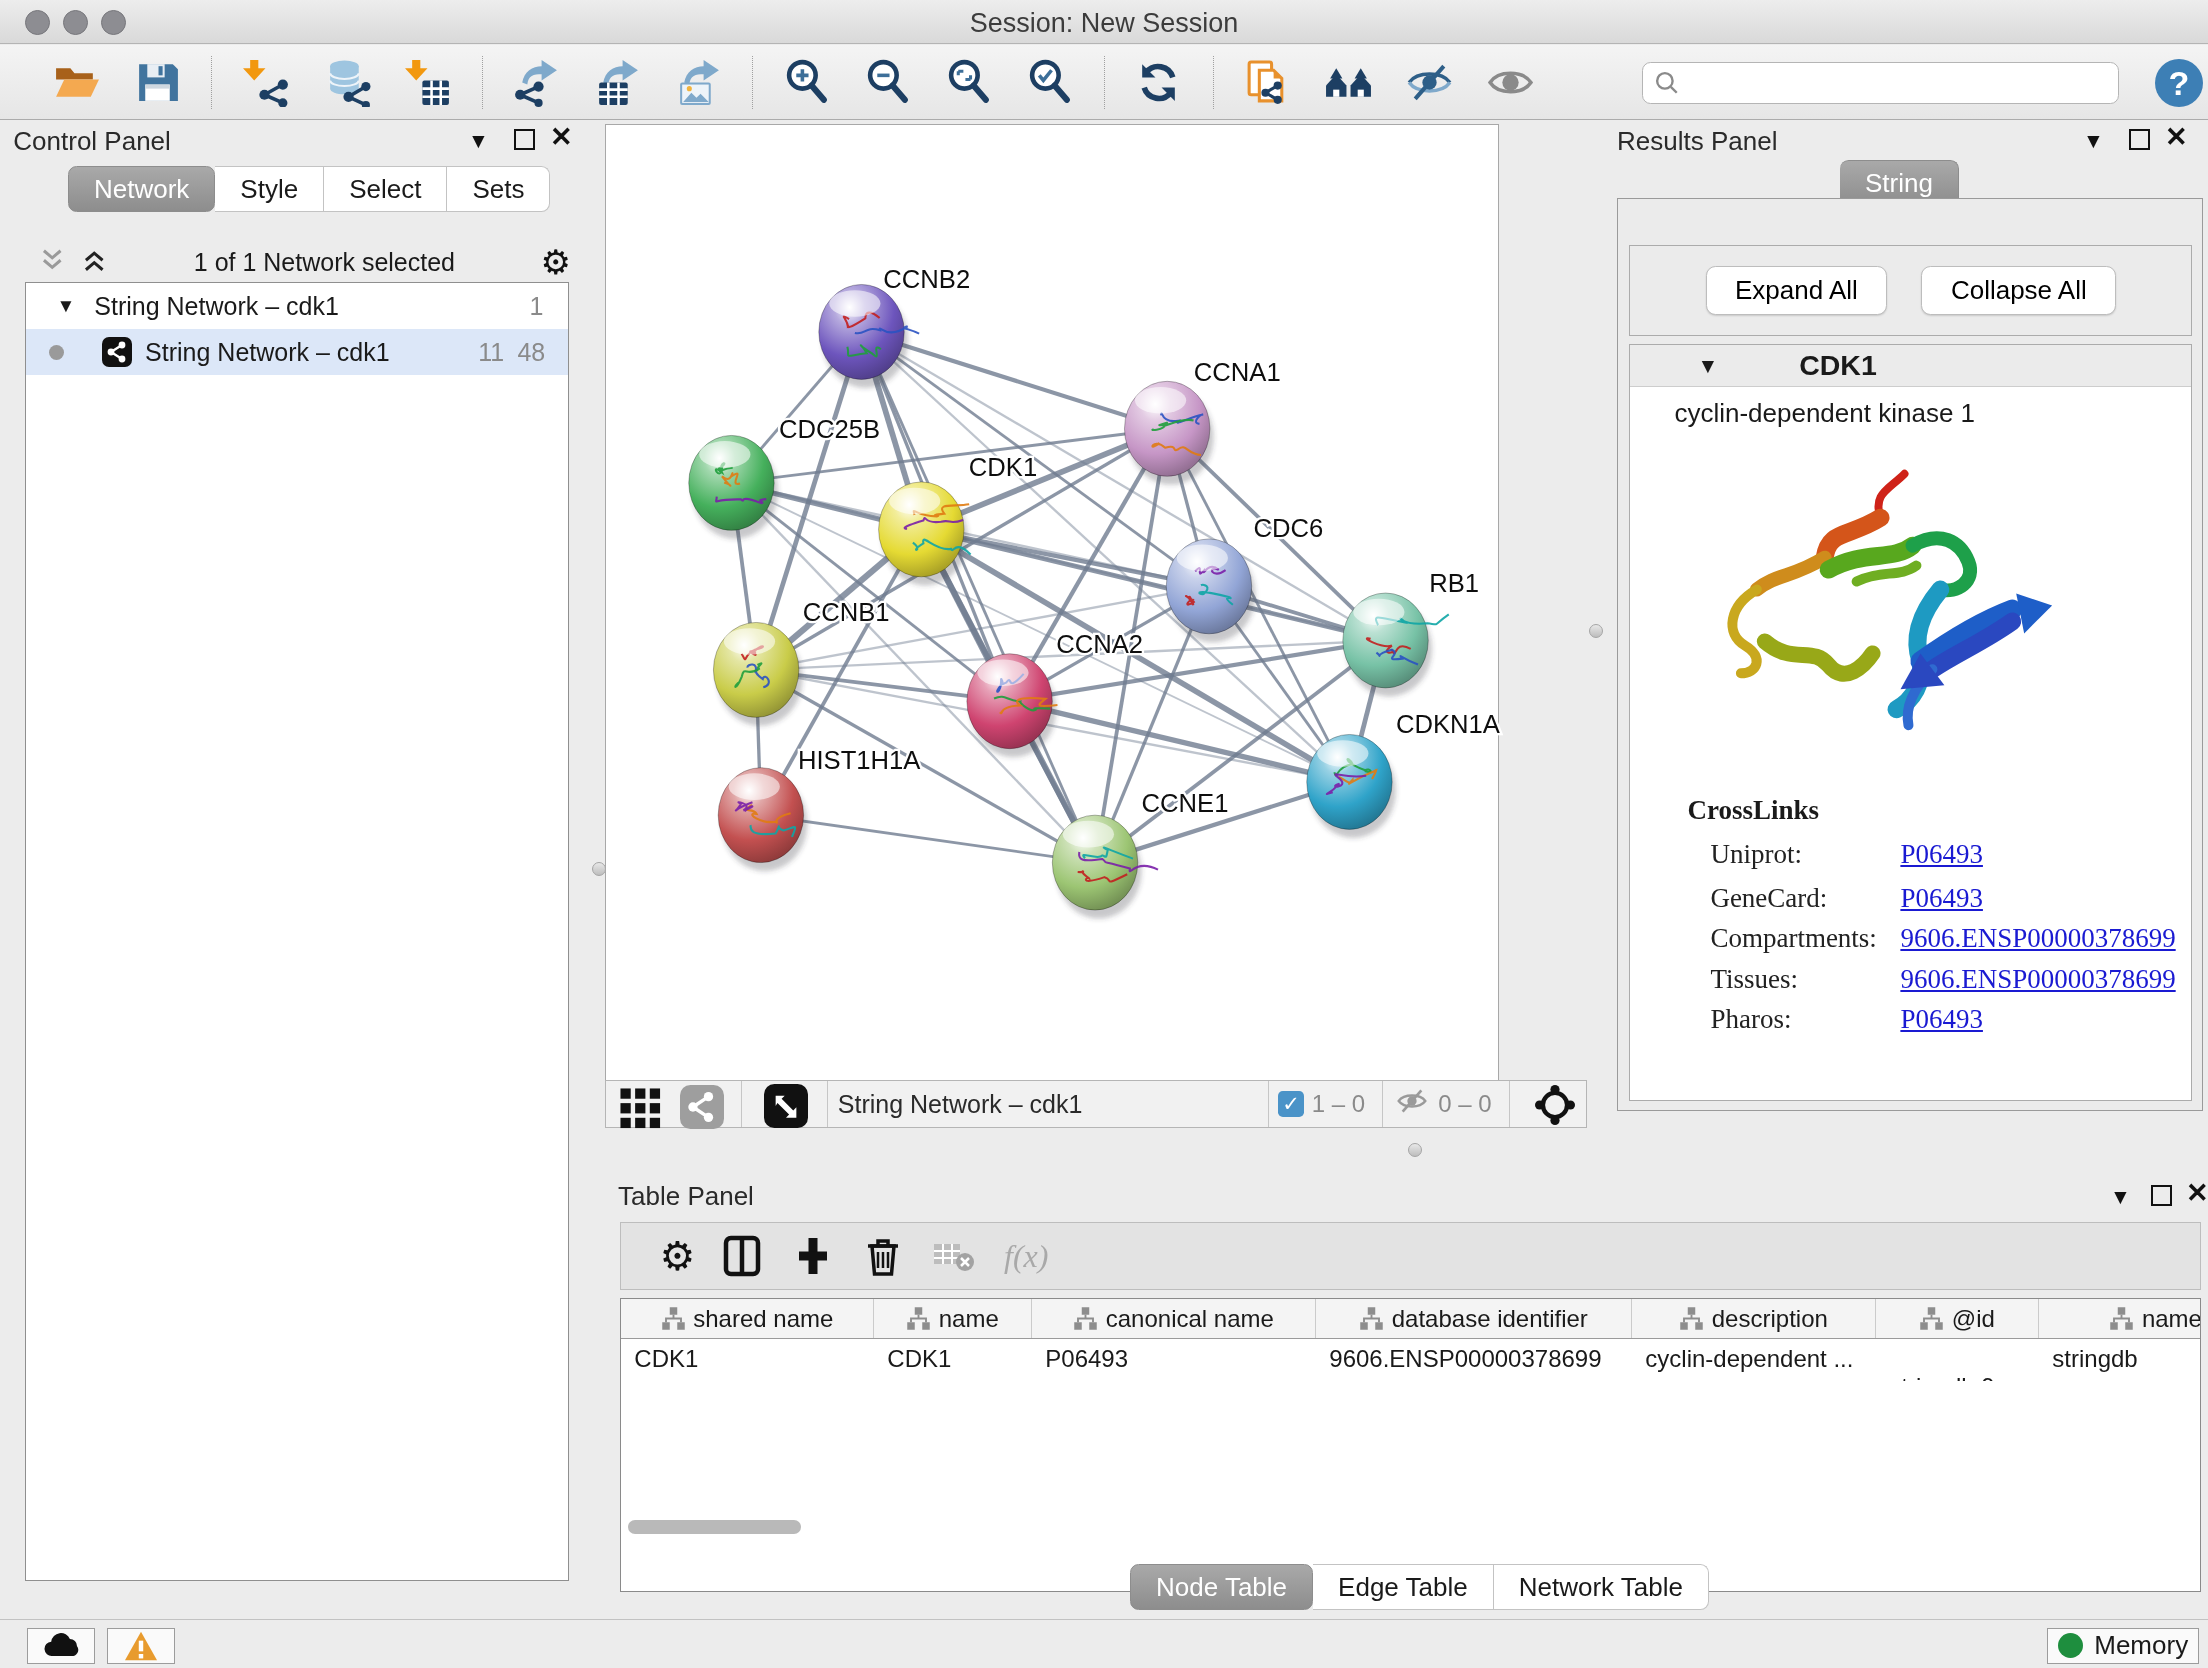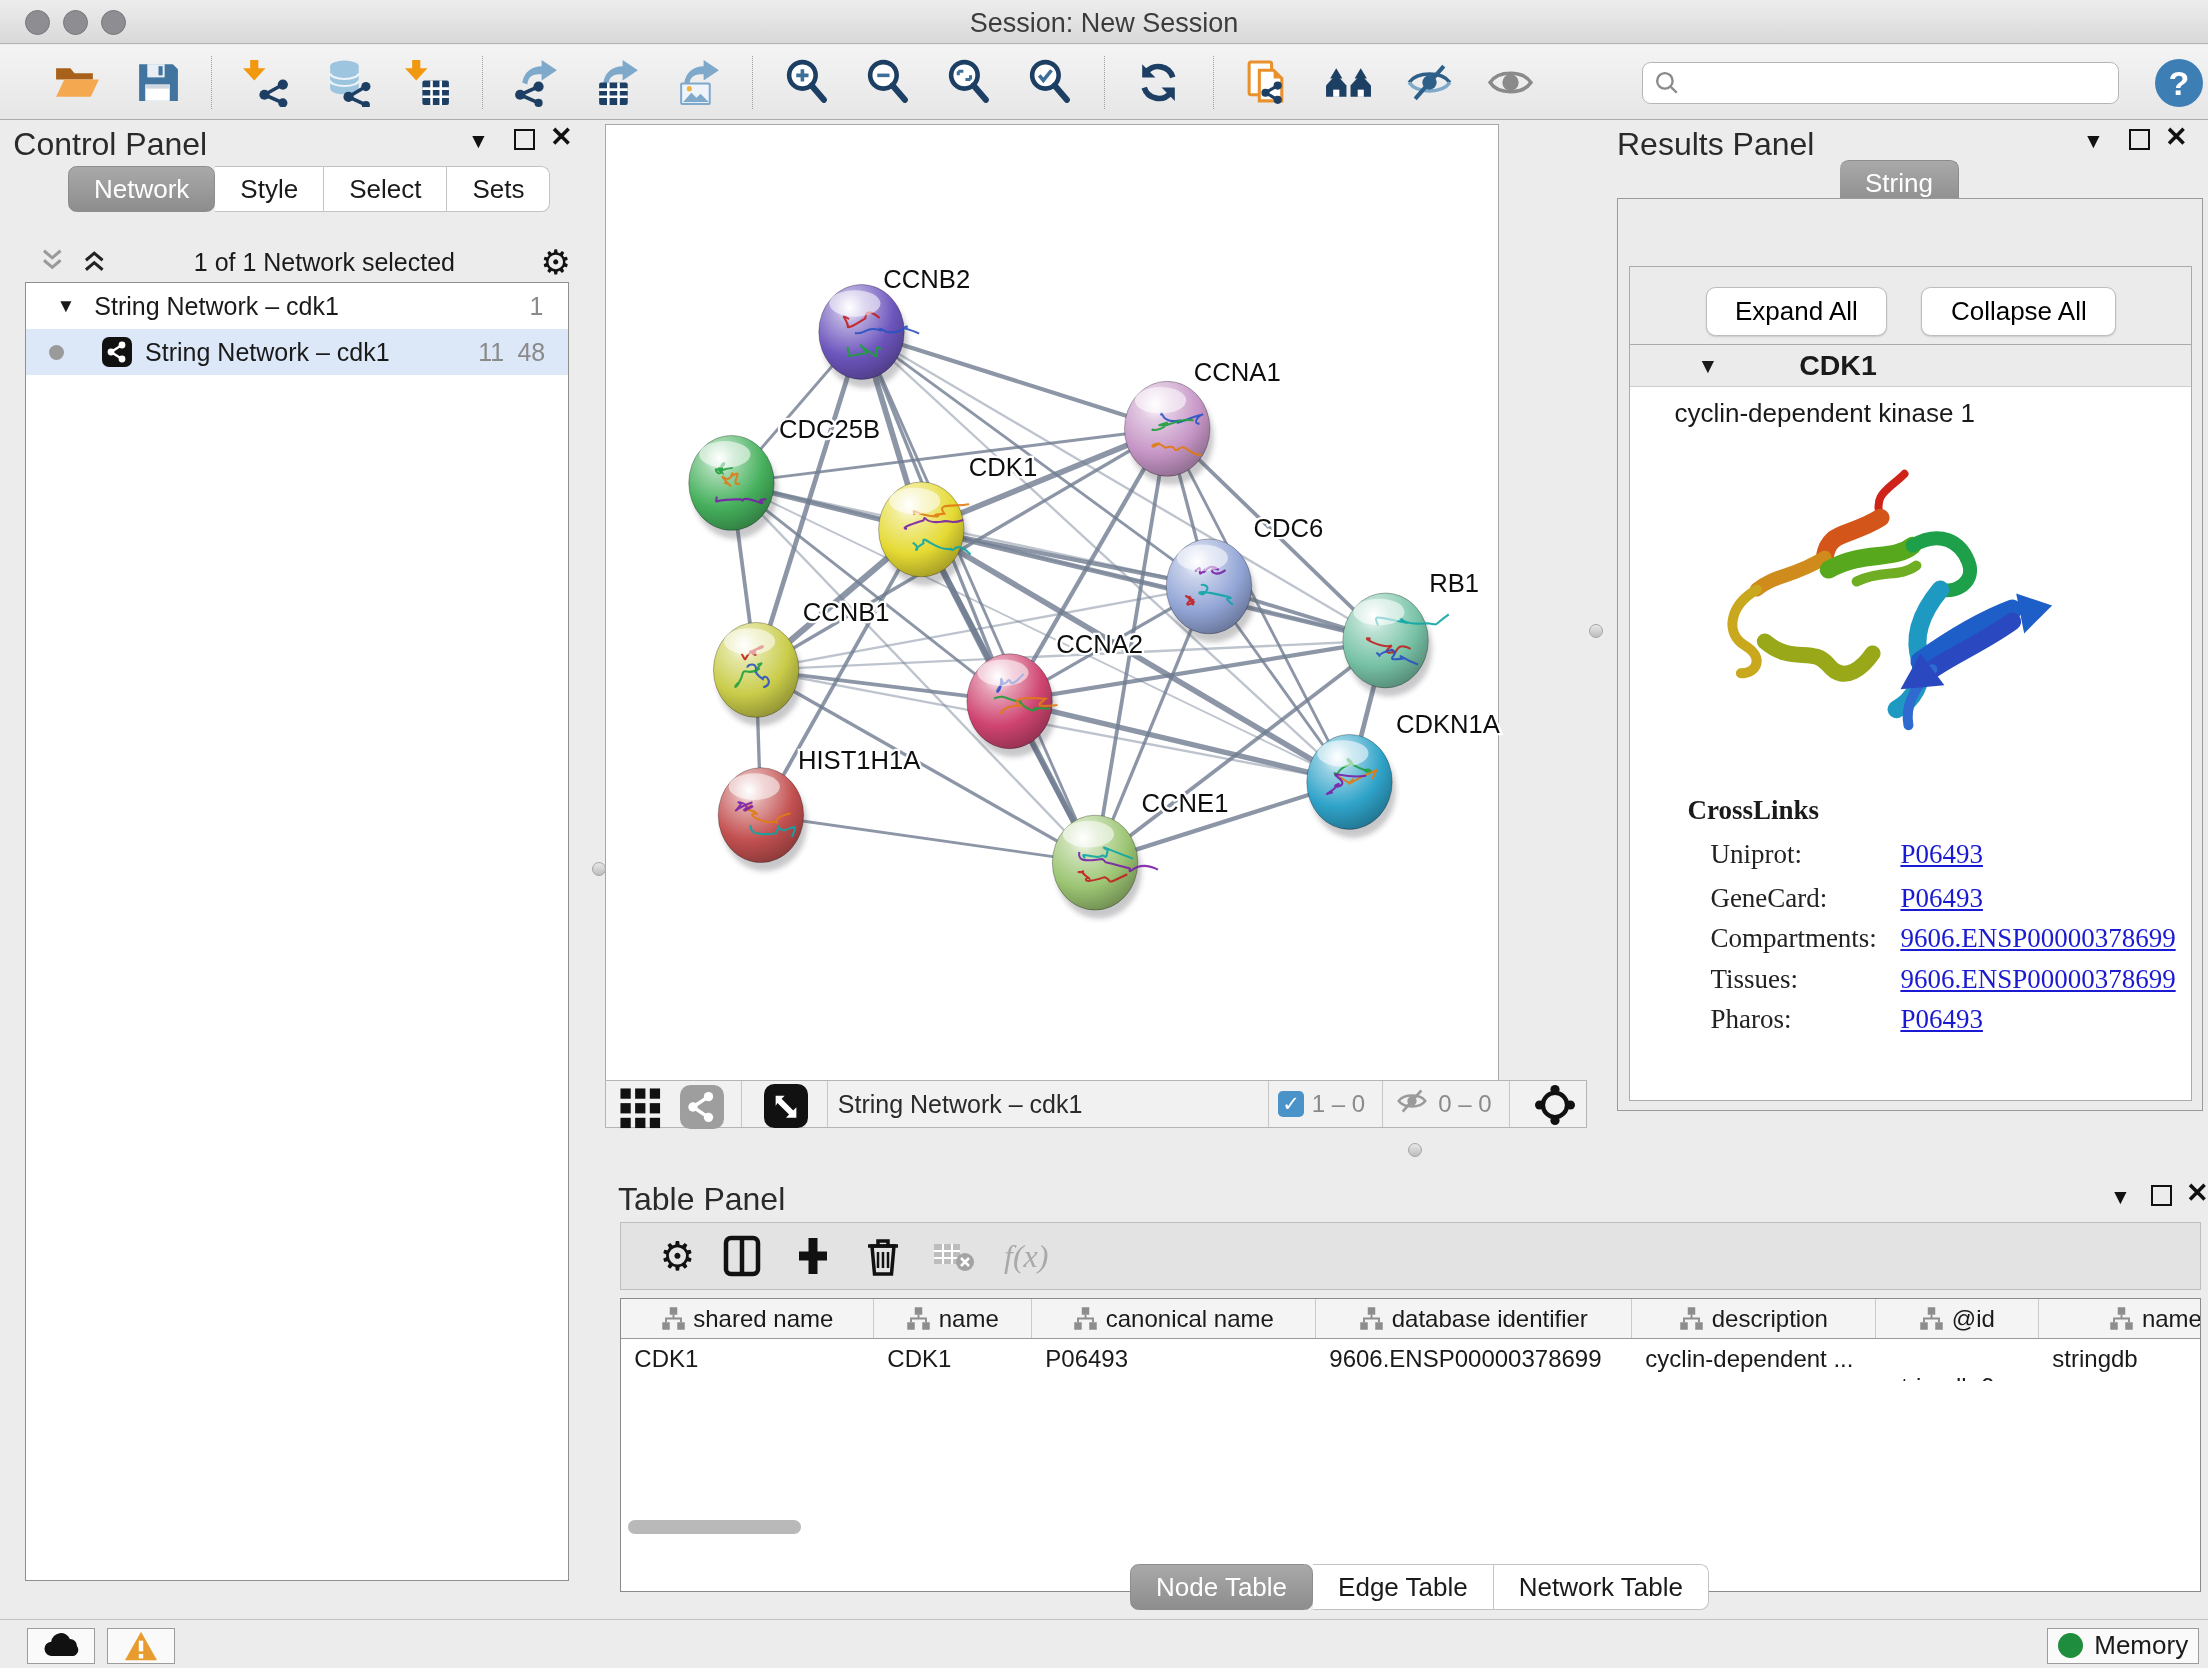--- a/index.html
+++ b/index.html
@@ -13,21 +13,21 @@
   
   .toolbar{position:absolute;left:0;top:45px;width:2208px;height:75px;background:linear-gradient(#f4f4f4,#e6e6e6);border-bottom:1px solid #ababab;display:flex;align-items:center;padding-left:36px;}
   .tb-btn{width:49px;height:49px;margin:0 16px;cursor:pointer;}
   .tb-btn svg{width:49px;height:49px;}
   .tb-sep{width:0;height:53px;border-left:1.9px dotted #9f9f9f;margin:0 13.3px;}
   .search-wrap{position:absolute;left:1642px;top:17px;width:477px;height:42px;background:#fff;border:1px solid #b5b5b5;border-radius:8.6px;display:flex;align-items:center;padding-left:9.5px;}
   .search-wrap svg{width:28.5px;height:28.5px;}
   .search-wrap input{border:none;outline:none;font-size:23px;flex:1;background:transparent;font-family:"Liberation Sans",sans-serif;}
   .help-btn{position:absolute;left:2155px;top:14.3px;width:48px;height:48px;border-radius:50%;background:#3d7fb5;color:#fff;font-size:34px;font-weight:bold;text-align:center;line-height:48px;cursor:pointer;}
   
-  .panel-title{font-size:32px;color:#2a2a2a;}
+  .panel-title{font-size:26px;color:#2a2a2a;}
   .pc-min{font-size:21px;color:#111;cursor:pointer;}
   .pc-float{width:21px;height:21px;border:2.9px solid #111;cursor:pointer;}
   .pc-close{font-size:27px;font-weight:bold;color:#111;cursor:pointer;line-height:21px;}
   .seg{display:inline-block;padding:6.7px 25px;font-size:26px;background:#fff;border:1px solid #c3c3c3;border-left:none;color:#1a1a1a;cursor:pointer;}
   .seg:first-child{border-left:1px solid #c3c3c3;border-radius:8.6px 0 0 8.6px;}
   .seg:last-child{border-radius:0 8.6px 8.6px 0;}
   .seg.active{background:linear-gradient(#a9a9a9,#8d8d8d);color:#fff;border-color:#8d8d8d;border-radius:8.6px;}
   
   .cp-tree-box{position:absolute;left:25px;top:282px;width:544px;height:1299px;background:#fff;border:1px solid #8f8f8f;}
   .tree-row{display:flex;align-items:center;height:46px;font-size:25px;padding:0 9.5px;}
@@ -518,21 +518,21 @@
   <div class="abs" style="left:1617px;top:126px;">
     <span class="panel-title">Results Panel</span>
   </div>
   <div class="abs pc-min" style="left:2083px;top:129px;">▼</div>
   <div class="abs pc-float" style="left:2129px;top:129px;"></div>
   <div class="abs pc-close" style="left:2165px;top:127px;">✕</div>
 
   <div class="abs seg active" style="left:1840px;top:160px;">String</div>
 
   <div class="rp-outer">
-    <div class="abs" style="left:11.4px;top:46px;width:563px;height:91px;border:1px solid #ababab;background:#ebebeb;display:flex;align-items:center;justify-content:center;gap:34px;margin-top:21px;">
+    <div class="abs" style="left:11.4px;top:46px;width:563px;height:91px;border:1px solid #ababab;background:#ebebeb;display:flex;align-items:center;justify-content:center;gap:34px;">
       <button class="rp-btn">Expand All</button>
       <button class="rp-btn">Collapse All</button>
     </div>
     <div class="abs" style="left:11.4px;top:145px;width:563px;height:757px;border:1px solid #ababab;background:#fff;">
       <div style="height:42px;background:#ebebeb;border-bottom:1px solid #cdcdcd;display:flex;align-items:center;">
         <span style="margin-left:67px;font-size:21px;">▼</span>
         <span style="margin-left:81px;font-size:28.5px;font-weight:bold;">CDK1</span>
       </div>
       <div style="padding:11.4px 0 0 44px;font-size:26px;">cyclin-dependent kinase 1</div>
       <div id="ribbon" style="margin:13.3px 0 0 67px;width:399px;height:333px;"><svg width="399" height="333" viewBox="0 0 200 160">

